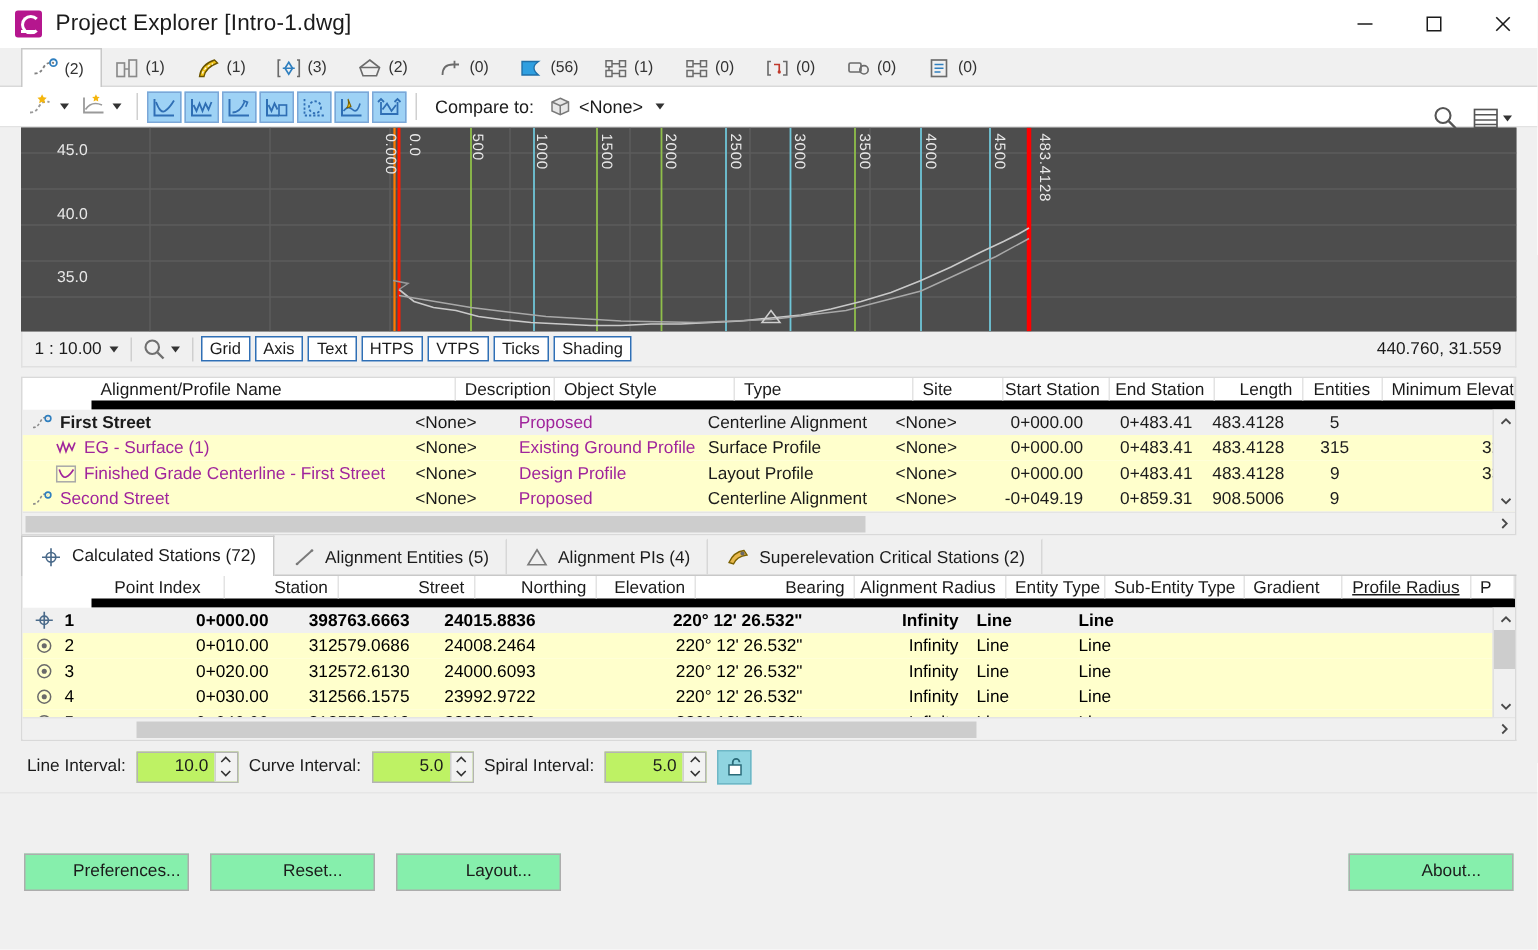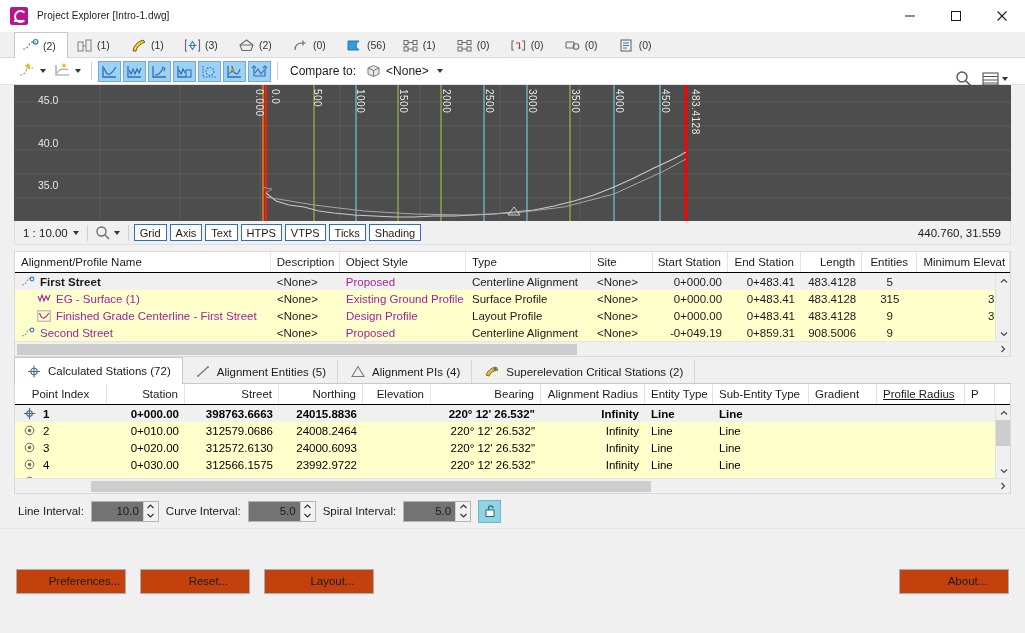--- a/index.html
+++ b/index.html
@@ -33,21 +33,21 @@
   .title-icon::before {
     content: ""; position: absolute; left: 4px; top: 3px;
     width: 9px; height: 9px; border: 2px solid #ffffff;
     border-right-color: transparent; border-radius: 50%;
   }
   .title-icon::after {
     content: ""; position: absolute; left: 4px; bottom: 3px;
     width: 10px; height: 2px; background: #ffffff;
   }
   .title-text {
-    font-size: 10px; color: #1b1b1b; letter-spacing: 0.1px;
+    font-size: 15px; color: #1b1b1b; letter-spacing: 0.1px;
   }
   .win-buttons { margin-left: auto; display: flex; height: 32px; }
   .win-btn {
     width: 46px; height: 32px;
     display: flex; align-items: center; justify-content: center;
     font-size: 11px; color: #1b1b1b;
   }
   .win-btn svg { display: block; }
 
   
@@ -145,22 +145,22 @@
   
   .grid-area {
     margin: 6px 14px 0 14px;
     border: 1px solid #d9d9d9; background: #ffffff;
     display: flex; flex-direction: column;
     overflow: hidden;
   }
   .grid-top { flex: 0 0 106px; height: 106px; }
   .ghead {
     display: flex; height: 21px; flex: 0 0 21px;
-    background: #ffffff; border-bottom: 1px solid #000000;
-    font-size: 11.5px; color: #1b1b1b;
+    background: #ffffff; border-bottom: 6px solid #000000;
+    font-size: 11.5px; color: #1b1b1b; margin-left: 46px;
   }
   .ghead .gh {
     display: flex; align-items: center;
     border-right: 1px solid #e3e3e3;
     padding: 0 6px; white-space: nowrap; overflow: hidden;
   }
   .ghead .gh.r { justify-content: flex-end; }
   .ghead .gh.c { justify-content: center; }
   .gbody { flex: 1 1 auto; overflow: hidden; position: relative; }
   .grow {
@@ -216,21 +216,21 @@
 
   
   .ibar {
     margin: 0 14px; flex: 0 0 34px; height: 34px;
     display: flex; align-items: center; gap: 7px;
     background: #f0f0f0; padding-left: 4px;
   }
   .ilabel { font-size: 11.5px; color: #1b1b1b; }
   .spin {
     width: 68px; height: 21px; border: 1px solid #b4b4b4;
-    background: #737373; display: flex; align-items: center;
+    background: #bef264; display: flex; align-items: center;
   }
   .spin .val {
     flex: 1 1 auto; text-align: right; padding-right: 4px;
     font-size: 11.5px; color: #1b1b1b;
   }
   .spin .arrows {
     width: 15px; height: 19px; border-left: 1px solid #d0d0d0;
     display: flex; flex-direction: column; background: #f2f2f2;
   }
   .spin .arrows div {
@@ -244,21 +244,21 @@
   
   .footer {
     flex: 1 1 auto;
     background: #f0f0f0;
     display: flex; align-items: center;
     padding: 0 16px; gap: 14px;
     border-top: 1px solid #e6e6e6;
   }
   .btn {
     width: 110px; height: 25px;
-    background: #c2410c; border: 1px solid #adadad;
+    background: #86efac; border: 1px solid #adadad;
     font-size: 11.5px; color: #1b1b1b;
     display: flex; align-items: center; justify-content: center; padding-left: 27px;
   }
   .spacer { flex: 1 1 auto; }
 </style>
 </head>
 <body>
 
 <div id="app">
 

